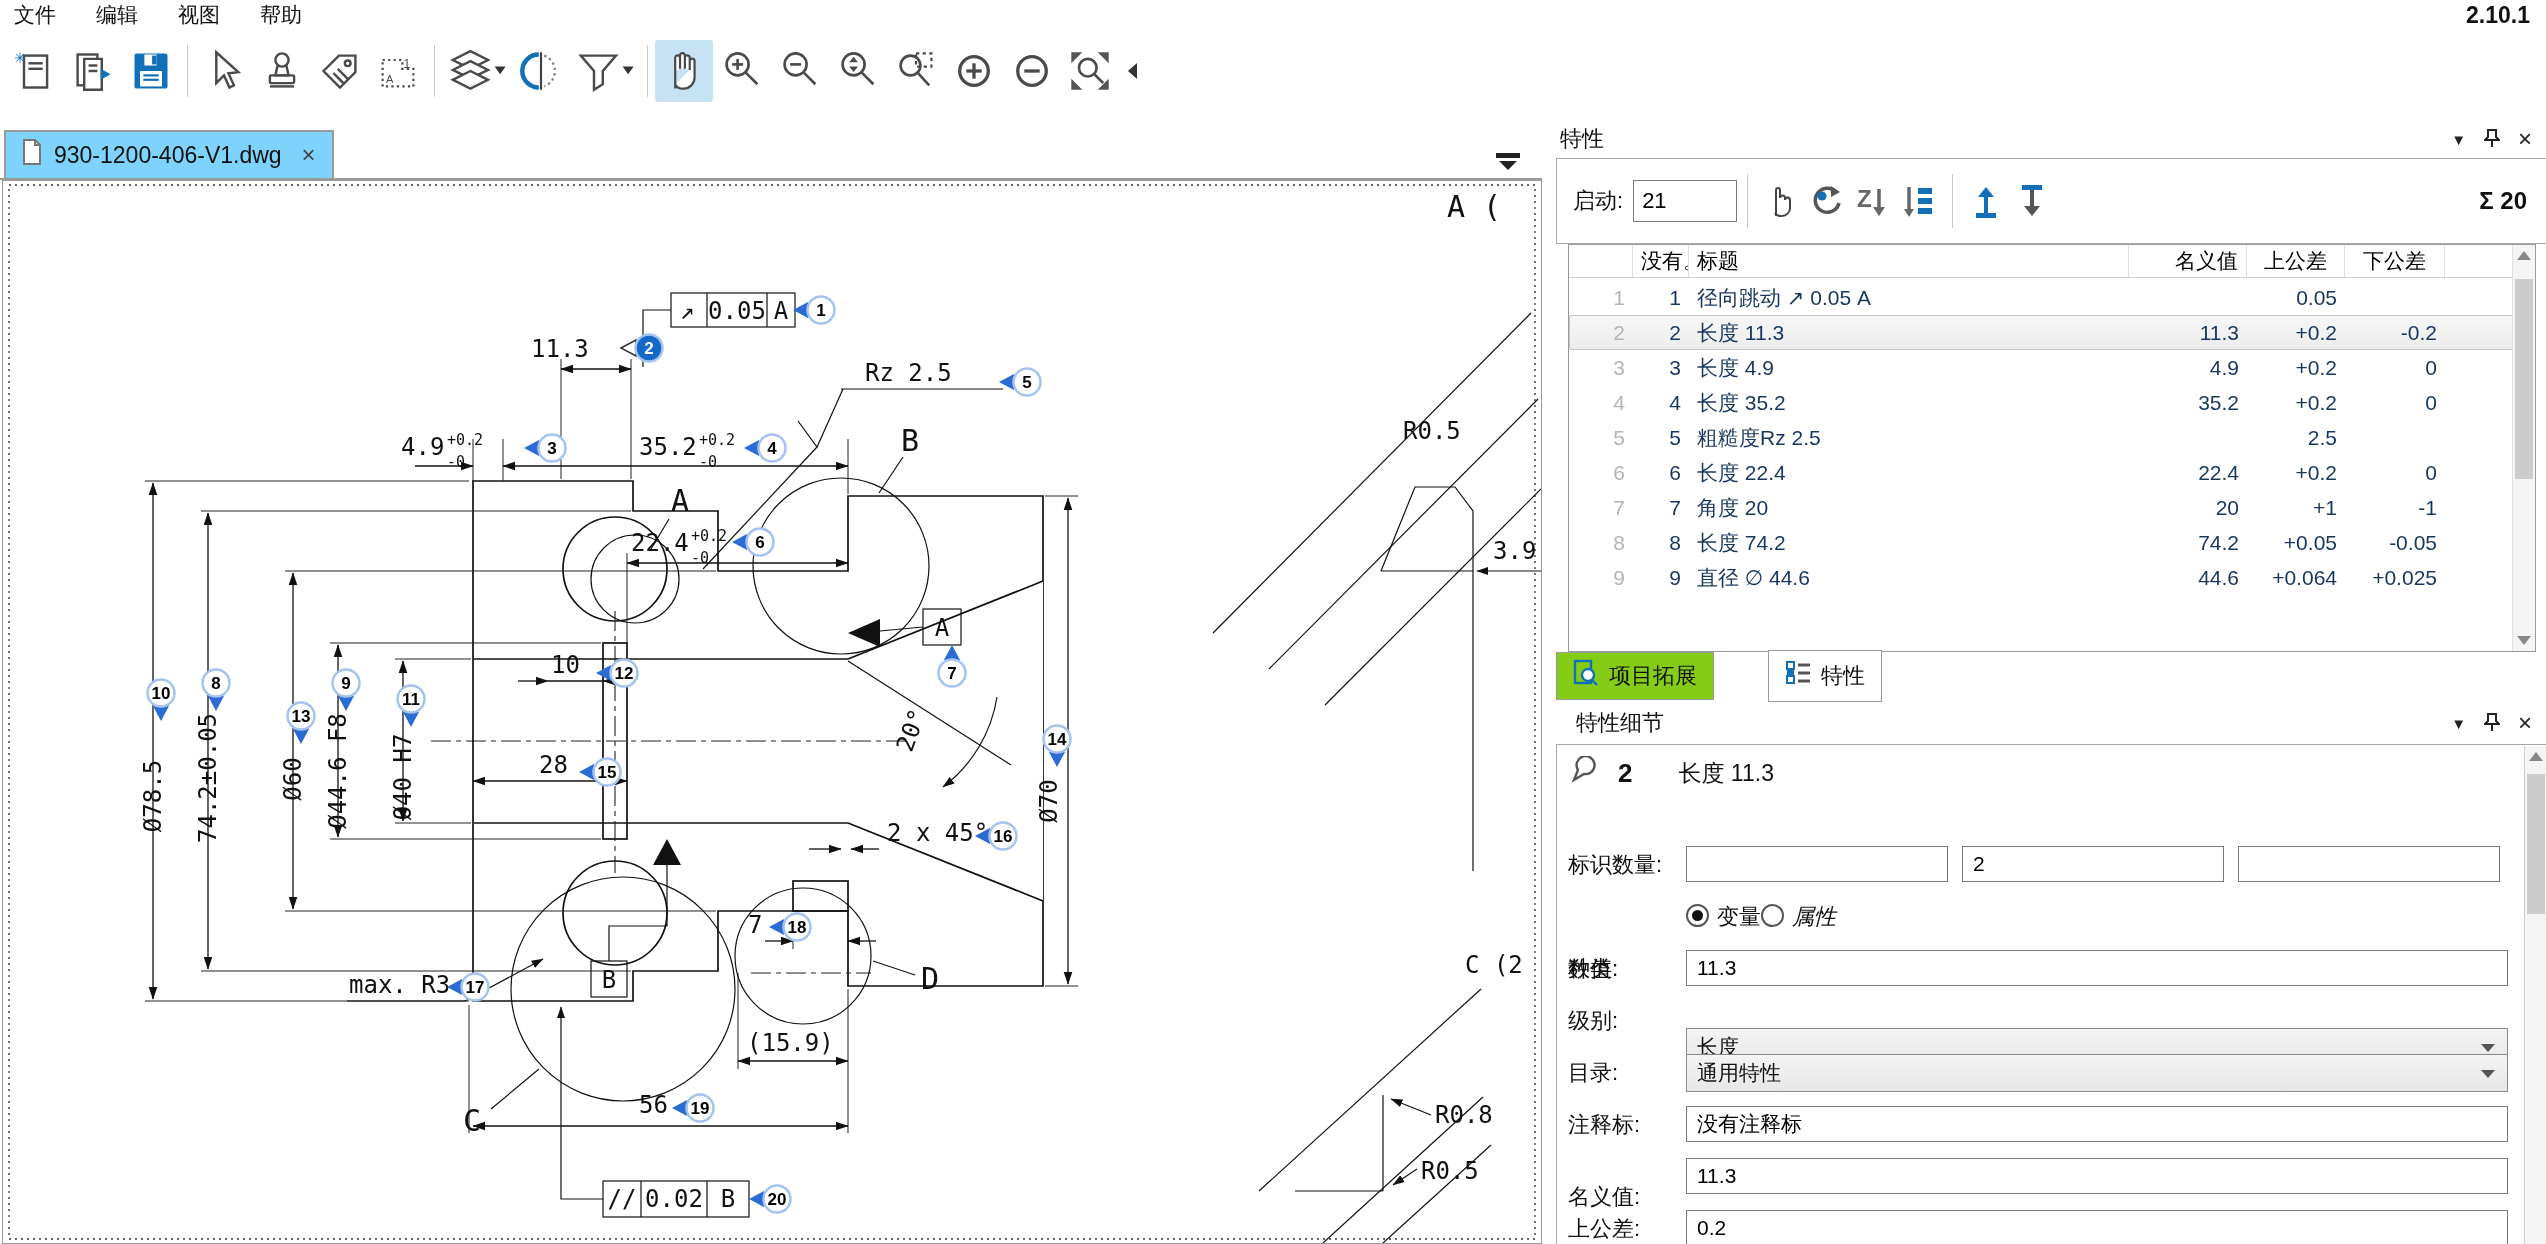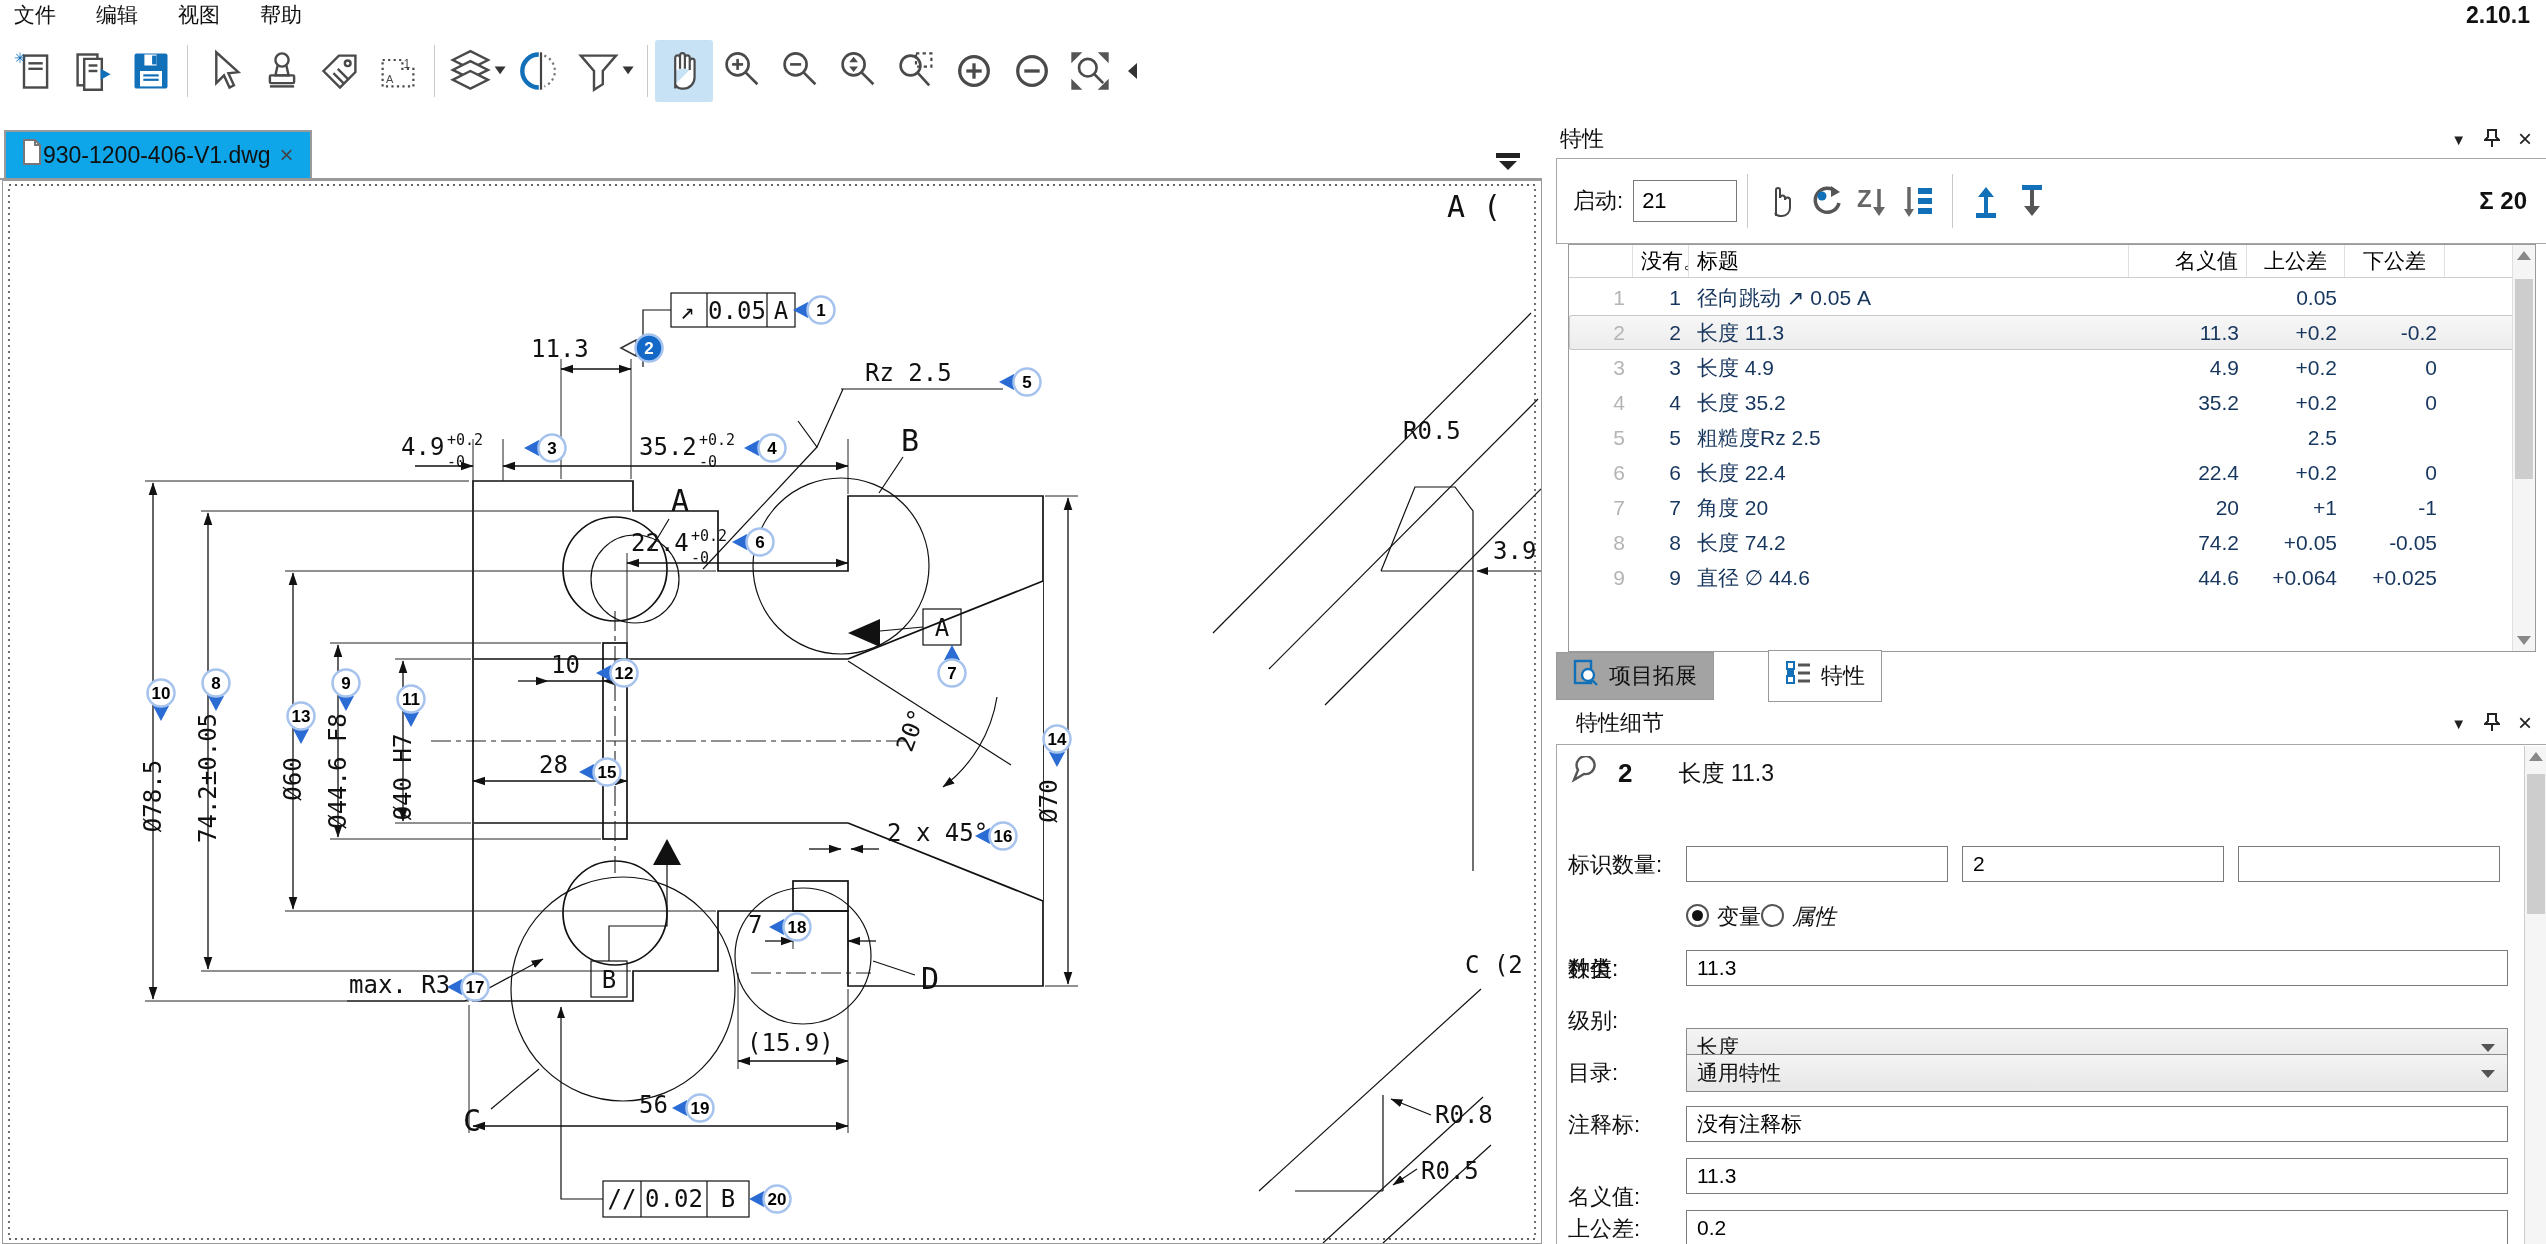--- a/index.html
+++ b/index.html
@@ -12,22 +12,22 @@
   .version{position:absolute;right:16px;top:2px;font-size:23px;font-weight:bold;}
   
   .toolbar{position:absolute;left:0;top:30px;right:0;height:82px;display:flex;align-items:center;padding-left:6px;}
   .tbtn{width:58px;height:62px;display:flex;align-items:center;justify-content:center;border-radius:3px;}
   .tbtn.narrow{width:26px;}
   .tbtn.active{background:#c7e2f5;}
   .tsep{width:1px;height:52px;background:#c9c9c9;margin:0 7px;}
   .tbtn svg{display:block;}
   
   .tabbar{position:absolute;left:0;top:118px;width:1542px;height:60px;border-bottom:2px solid #9a9a9a;}
-  .doc-tab{position:absolute;left:4px;bottom:0;height:46px;display:flex;align-items:center;gap:1px;
-           padding:0 16px;background:#0ea5e9;border:2px solid #9a9a9a;border-bottom:none;font-size:23px;}
+  .doc-tab{position:absolute;left:4px;bottom:0;height:46px;display:flex;align-items:center;gap:12px;
+           padding:0 16px;background:#7dd3fc;border:2px solid #9a9a9a;border-bottom:none;font-size:23px;}
   .doc-close{color:#444;font-size:24px;margin-left:8px;}
   .tab-menu-icon{position:absolute;right:22px;bottom:8px;width:24px;text-align:center;}
   .tab-menu-icon .bar{height:5px;background:#222;margin-bottom:3px;}
   .tab-menu-icon .tri{width:0;height:0;border-left:9px solid transparent;border-right:9px solid transparent;
                       border-top:9px solid #222;margin:0 auto;}
   
   .canvas{position:absolute;left:2px;top:180px;width:1538px;height:1062px;border:1px solid #9a9a9a;background:#fff;}
   
   .p-header{position:absolute;height:38px;display:flex;align-items:center;font-size:22px;}
   .p-ic{display:flex;gap:18px;align-items:center;position:absolute;right:14px;top:0;height:38px;color:#222;}
@@ -55,21 +55,21 @@
   .trow.sel{background:linear-gradient(#f7f7f7,#ececec);box-shadow:inset 0 0 0 1px #c8c8c8;border-radius:3px;}
   .tscroll{position:absolute;right:0;top:0;width:22px;height:100%;border-left:1px solid #e0e0e0;background:#f5f5f5;}
   .sarrow-up{width:0;height:0;border-left:7px solid transparent;border-right:7px solid transparent;
              border-bottom:9px solid #888;margin:6px auto 0;}
   .sarrow-dn{width:0;height:0;border-left:7px solid transparent;border-right:7px solid transparent;
              border-top:9px solid #888;margin:0 auto;position:absolute;bottom:6px;left:4px;}
   .sthumb{position:absolute;left:2px;width:18px;background:#cdcdcd;}
   
   .btab{position:absolute;height:46px;display:flex;align-items:center;gap:10px;padding:0 16px;
         font-size:22px;border:1px solid #9a9a9a;}
-  .btab.gray{background:#a3a3a3;}
+  .btab.gray{background:#84cc16;}
   .btab.white{background:#fff;}
   
   .f-label{position:absolute;left:1568px;font-size:22px;line-height:38px;}
   .f-input{position:absolute;height:34px;border:1px solid #7a7a7a;font-size:21px;padding:0 10px;
            font-family:inherit;background:#fff;}
   .f-select{position:absolute;height:36px;border:1px solid #8a8a8a;font-size:21px;line-height:36px;padding:0 10px;
             background:linear-gradient(#f4f4f4,#e7e7e7);}
   .f-select .chev{position:absolute;right:12px;top:15px;width:0;height:0;border-left:7px solid transparent;
             border-right:7px solid transparent;border-top:8px solid #555;}
   .radio{display:inline-block;width:19px;height:19px;border:2px solid #555;border-radius:50%;vertical-align:-3px;

